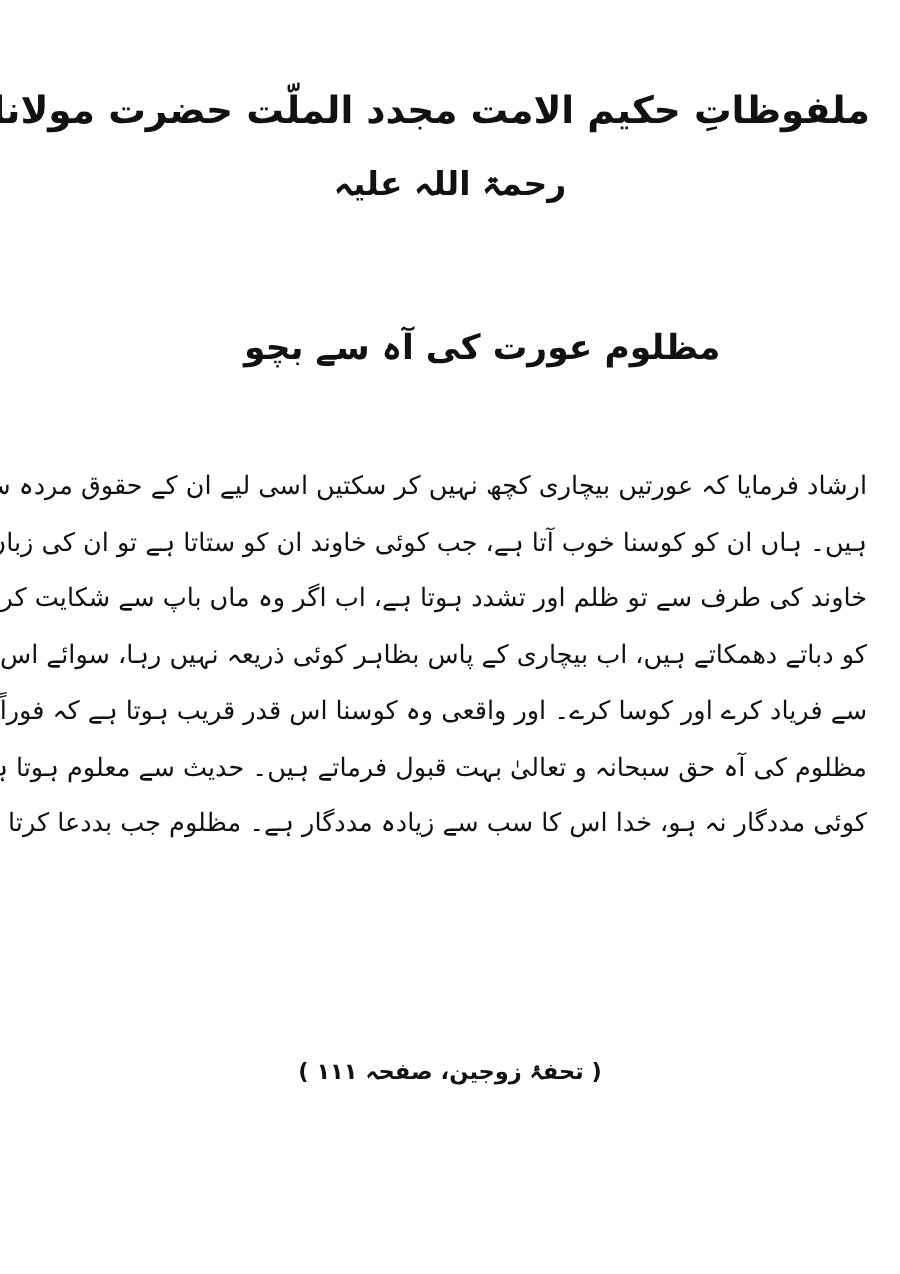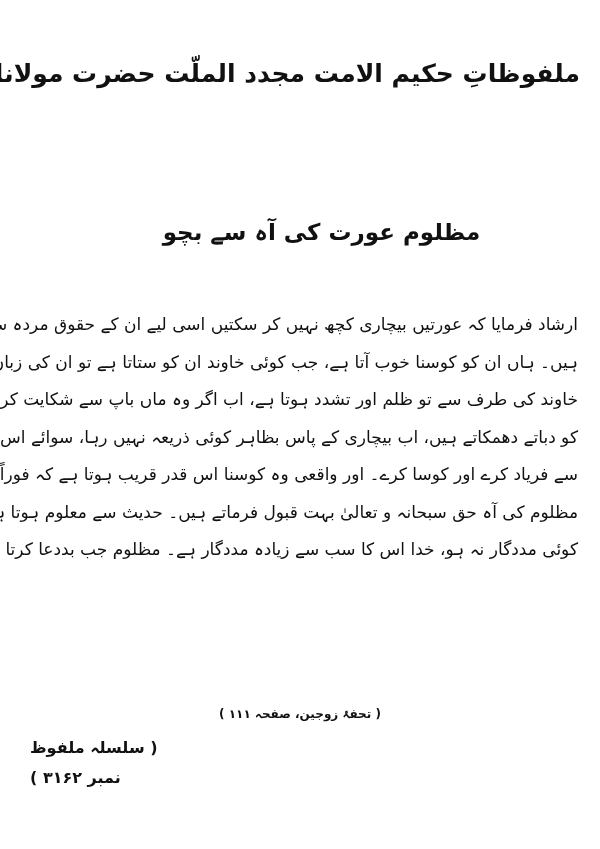--- a/index.html
+++ b/index.html
@@ -24,40 +24,40 @@
   .body-text {
     position: absolute; top: 306px; left: 32px; right: 22px;
   }
   .line {
     height: 37.5px; line-height: 37.5px; font-size: 17px;
     white-space: nowrap; text-align: justify; text-align-last: justify;
   }
   .line.last { text-align-last: right; }
   .citation {
     position: absolute; top: 699px; left: 0; right: 0;
-    text-align: center; font-size: 12px; font-weight: bold; line-height: 30px;
+    text-align: center; font-size: 15px; font-weight: bold; line-height: 30px;
   }
   .series {
     position: absolute; top: 733px; left: 30px; width: 150px;
     text-align: left; font-size: 16px; font-weight: bold; line-height: 30px;
     direction: rtl;
   }
 </style>
 </head>
 <body>
 
 <div class="page">
   <div class="title">ملفوظاتِ حکیم الامت مجدد الملّت حضرت مولانا محمد اشرف علی تھانوی</div>
+  <div class="subtitle">رحمۃ اللہ علیہ</div>
   <div class="heading">مظلوم عورت کی آہ سے بچو</div>
 
   <div class="body-text">
     <div class="line">ارشاد فرمایا کہ عورتیں بیچاری کچھ نہیں کر سکتیں اسی لیے ان کے حقوق مردہ سمجھے جاتے</div>
     <div class="line">ہیں۔ ہاں ان کو کوسنا خوب آتا ہے، جب کوئی خاوند ان کو ستاتا ہے تو ان کی زبان خوب چلتی ہے۔</div>
     <div class="line">خاوند کی طرف سے تو ظلم اور تشدد ہوتا ہے، اب اگر وہ ماں باپ سے شکایت کرتی ہے تو وہ بھی اس</div>
     <div class="line">کو دباتے دھمکاتے ہیں، اب بیچاری کے پاس بظاہر کوئی ذریعہ نہیں رہا، سوائے اس کے کہ وہ خدا</div>
     <div class="line">سے فریاد کرے اور کوسا کرے۔ اور واقعی وہ کوسنا اس قدر قریب ہوتا ہے کہ فوراً قبول ہوتا ہے۔</div>
     <div class="line">مظلوم کی آہ حق سبحانہ و تعالیٰ بہت قبول فرماتے ہیں۔ حدیث سے معلوم ہوتا ہے کہ جس شخص کا</div>
     <div class="line">کوئی مددگار نہ ہو، خدا اس کا سب سے زیادہ مددگار ہے۔ مظلوم جب بددعا کرتا ہے تو اللہ تعالیٰ</div>
   </div>
 
   <div class="citation">( تحفۂ زوجین، صفحہ ۱۱۱ )</div>
-  <div class="series">( سلسلہ ملفوظ نمبر ۳۱۶۲ )</div>
 </div>
 
 </body></html>

